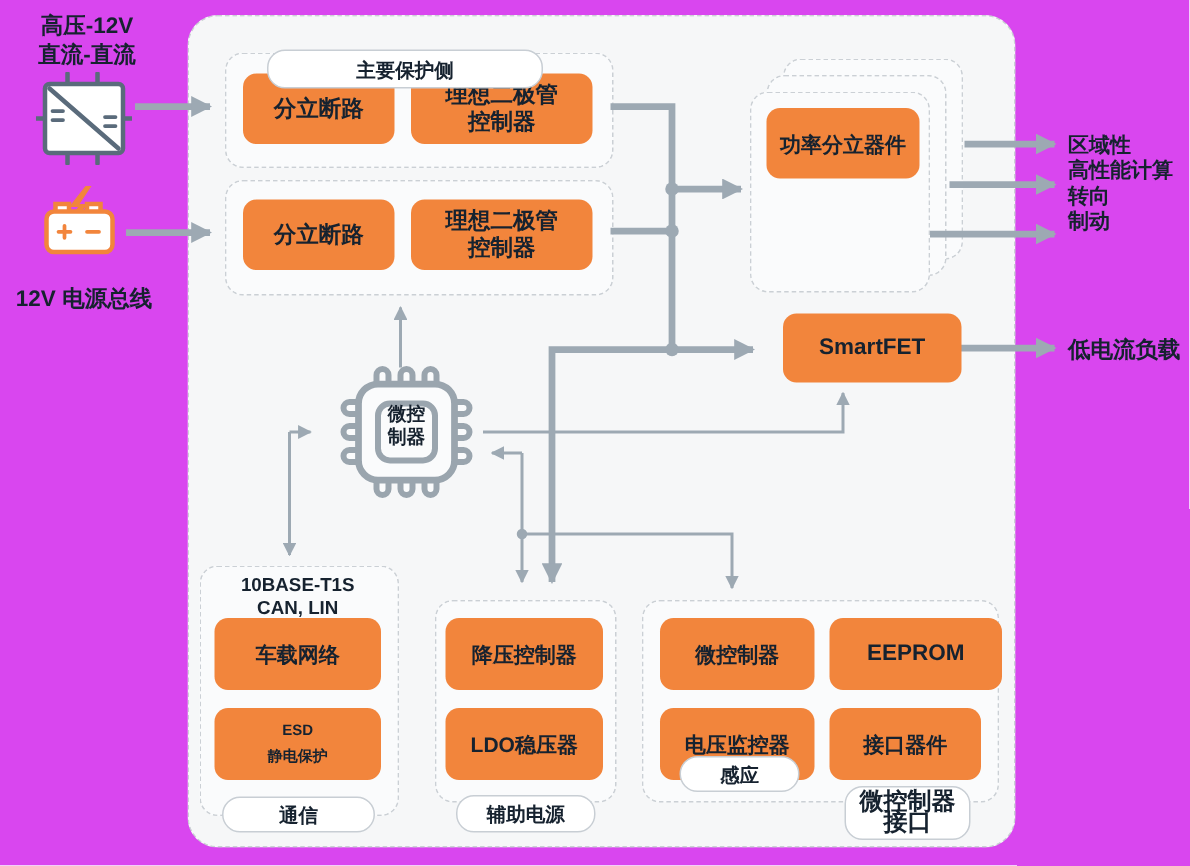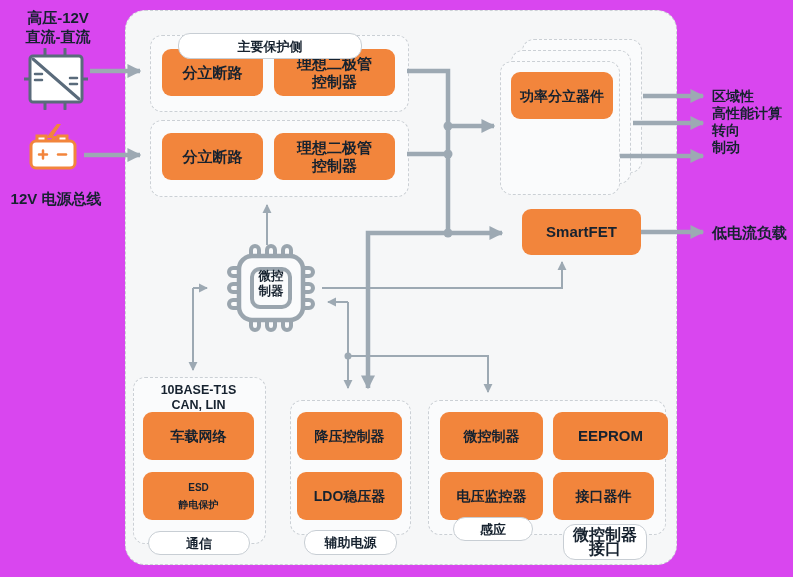--- a/index.html
+++ b/index.html
@@ -171,21 +171,21 @@
   </div>
   <div class="blk" style="left:553px;top:412px;width:115px;height:48px;">
     <div>EEPROM</div>
   </div>
   <div class="blk sm" style="left:553px;top:472px;width:101px;height:48px;">
     <div>接口器件</div>
   </div>
   <div class="blk sm" style="left:440px;top:472px;width:103px;height:48px;">
     <div>电压监控器</div>
   </div>
-  <div class="pill" style="left:453px;top:517px;width:78px;height:22px;">
+  <div class="pill" style="left:453px;top:504px;width:78px;height:22px;">
     <div>感应</div>
   </div>
   <div class="pill" style="left:563px;top:524px;width:82px;height:34px;font-size:16px;line-height:14px;">
     <div>微控制器</div>
     <div>接口</div>
   </div>
 
   <div class="zonal">
     <div>区域性</div>
     <div>高性能计算</div>

